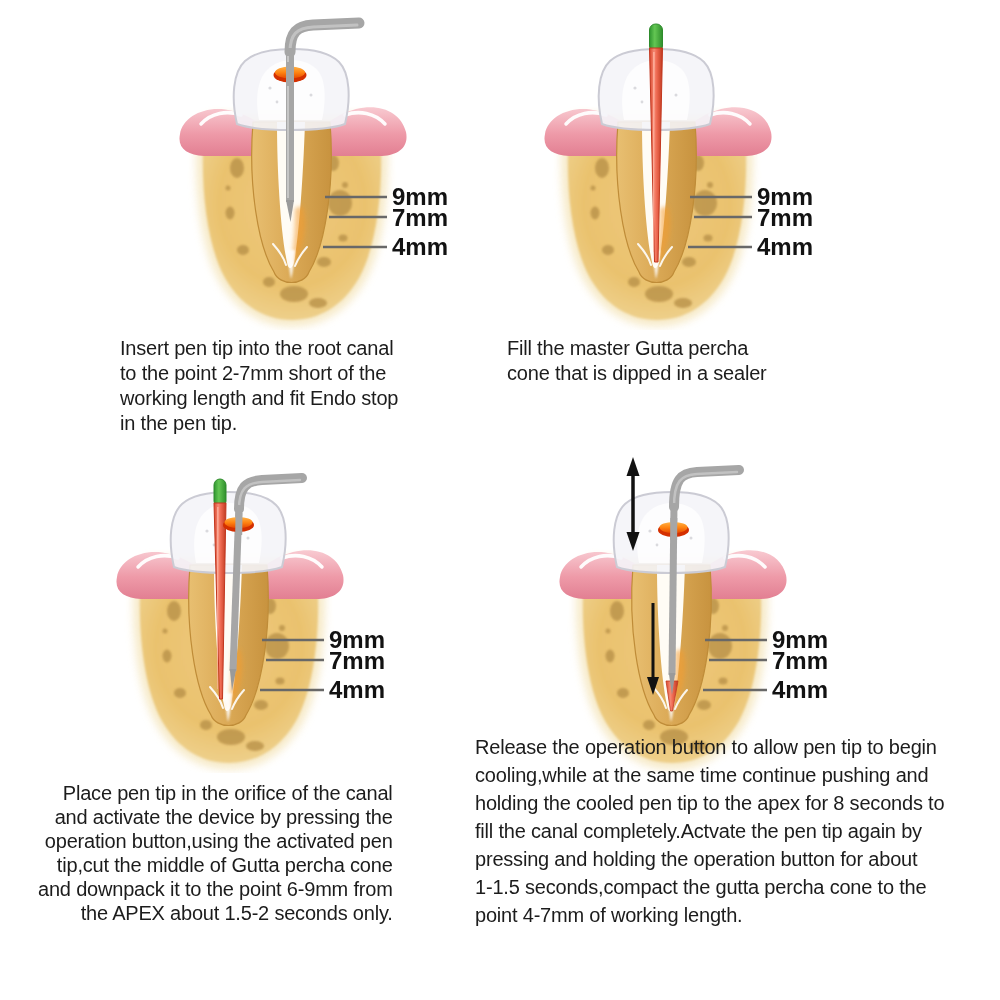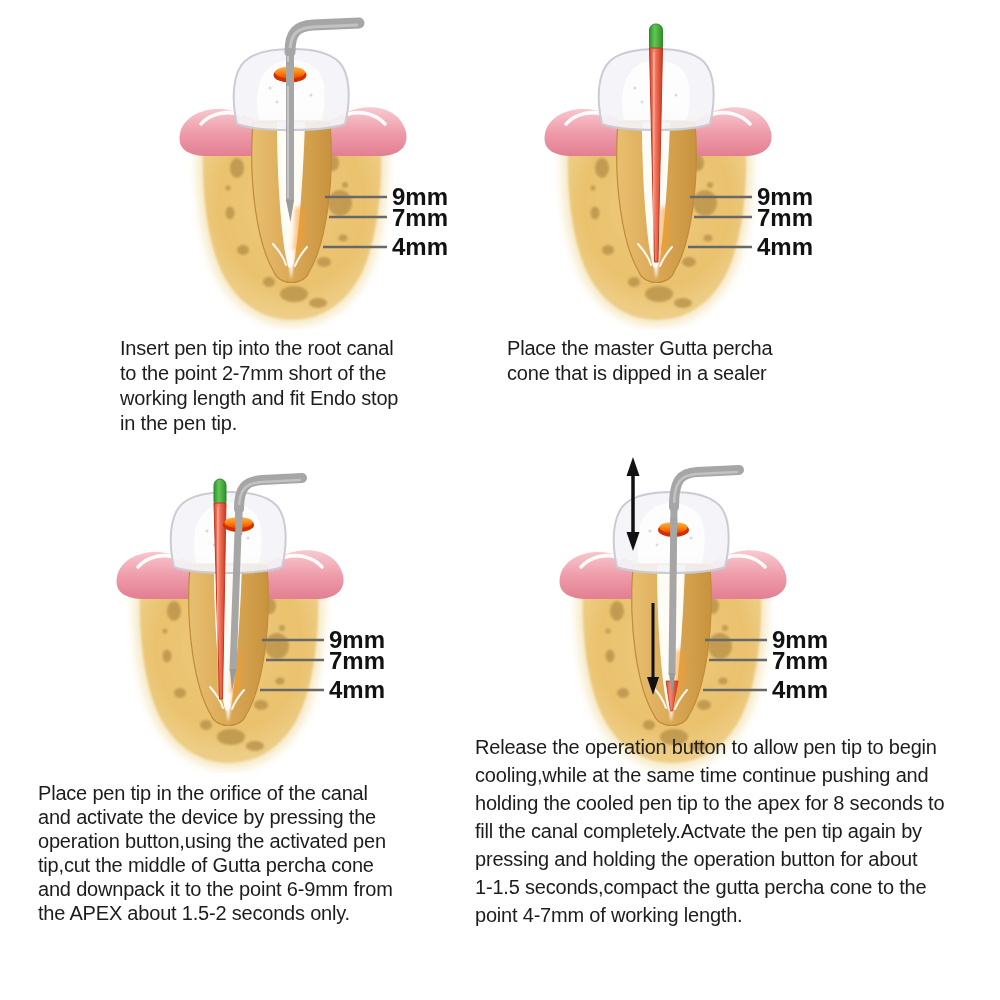--- a/index.html
+++ b/index.html
@@ -11,21 +11,21 @@
   .p1{left:173px;top:0;}
   .p2{left:538px;top:0;}
   .p3{left:110px;top:443px;}
   .p4{left:553px;top:443px;}
   .caption{
     position:absolute;white-space:pre;color:#1c1c1c;
     font-size:20px;letter-spacing:-0.2px;
   }
   .c1{left:120px;top:336px;line-height:25px;}
   .c2{left:507px;top:336px;line-height:25px;}
-  .c3{left:38px;top:781px;line-height:24px;}
+  .c3{left:38px;top:781px;line-height:24px;text-align:right;}
   .c4{left:475px;top:733px;line-height:28px;}
   .hidden-defs{position:absolute;width:0;height:0;}
   svg text.mm{font-family:"Liberation Sans","DejaVu Sans",sans-serif;font-weight:bold;font-size:24px;fill:#121212;}
 </style>
 </head>
 <body>
 
 <svg class="hidden-defs" aria-hidden="true">
   <defs>
     <radialGradient id="gBone" cx="0.5" cy="0.42" r="0.75">
@@ -198,21 +198,21 @@
   <g fill="#111111">
     <line x1="100" y1="160" x2="100" y2="236" stroke="#111111" stroke-width="3"></line>
     <polygon points="100,252 94,234 106,234"></polygon>
   </g>
 </svg>
 
 <div class="caption c1">Insert pen tip into the root canal
 to the point 2-7mm short of the
 working length and fit Endo stop
 in the pen tip.</div>
-<div class="caption c2">Place the master Gutta percha
+<div class="caption c2">Fill the master Gutta percha
 cone that is dipped in a sealer</div>
 <div class="caption c3">Place pen tip in the orifice of the canal
 and activate the device by pressing the
 operation button,using the activated pen
 tip,cut the middle of Gutta percha cone
 and downpack it to the point 6-9mm from
 the APEX about 1.5-2 seconds only.</div>
 <div class="caption c4">Release the operation button to allow pen tip to begin
 cooling,while at the same time continue pushing and
 holding the cooled pen tip to the apex for 8 seconds to

